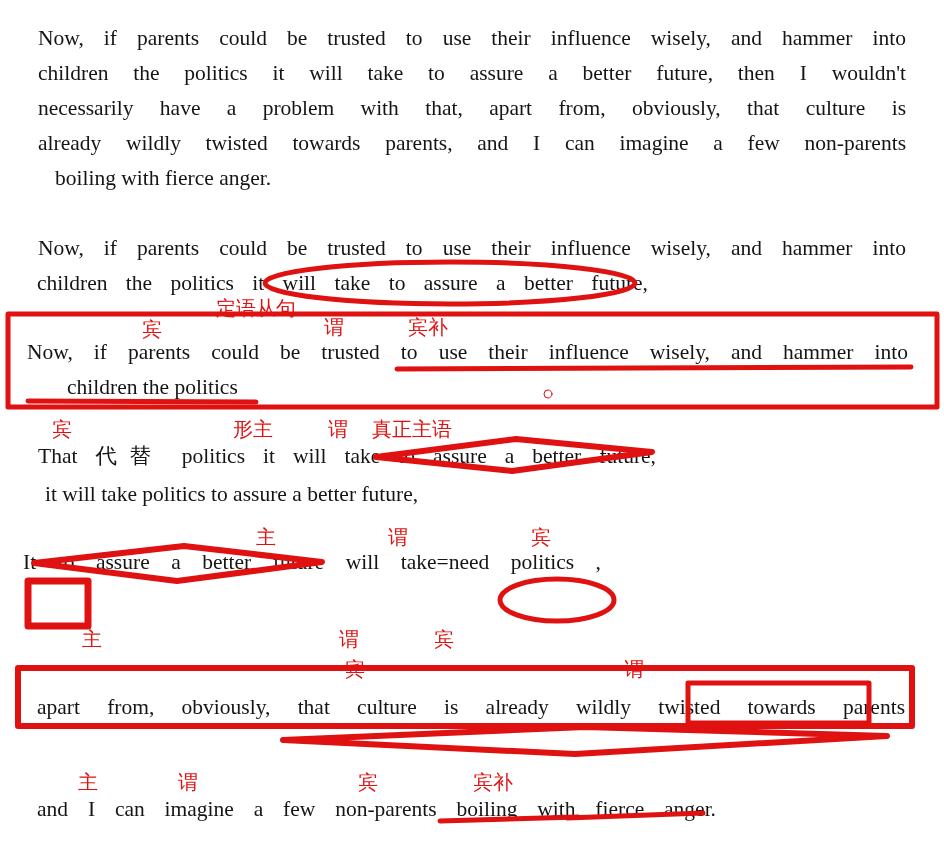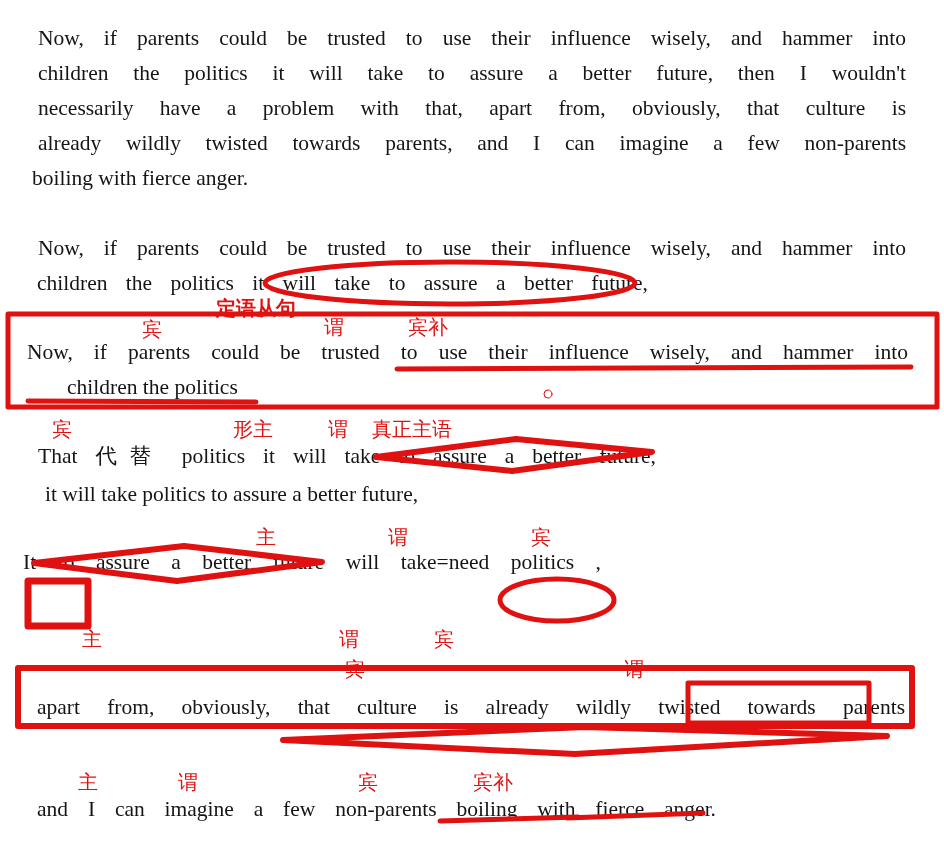--- a/index.html
+++ b/index.html
@@ -41,25 +41,25 @@
 </style>
 </head>
 <body>
 
 <div id="canvas">
 
   <div class="tl j" style="left:38px;top:26px;width:868px;">Now, if parents could be trusted to use their influence wisely, and hammer into</div>
   <div class="tl j" style="left:38px;top:61px;width:868px;">children the politics it will take to assure a better future, then I wouldn't</div>
   <div class="tl j" style="left:38px;top:131px;width:868px;">already wildly twisted towards parents, and I can imagine a few non-parents</div>
   <div class="tl j" style="left:38px;top:96px;width:868px;">necessarily have a problem with that, apart from, obviously, that culture is</div>
-  <div class="tl" style="left:32px;top:166px;">boiling with fierce anger.</div>
+  <div class="tl" style="left:55px;top:166px;">boiling with fierce anger.</div>
 
   <div class="tl j" style="left:38px;top:236px;width:868px;">Now, if parents could be trusted to use their influence wisely, and hammer into</div>
   <div class="tl j" style="left:37px;top:271px;width:611px;">children the politics it will take to assure a better future,</div>
-  <div class="zh" style="left:216px;top:298px;font-weight:bold;">定语从句</div>
+  <div class="zh" style="left:216px;top:298px;">定语从句</div>
 
   <div class="zh" style="left:142px;top:319px;">宾</div>
   <div class="zh" style="left:324px;top:317px;">谓</div>
   <div class="zh" style="left:408px;top:317px;">宾补</div>
   <div class="tl j" style="left:27px;top:340px;width:881px;">Now, if parents could be trusted to use their influence wisely, and hammer into</div>
   <div class="tl" style="left:27px;top:375px;margin-left:40px;">children the politics</div>
 
   <div class="zh" style="left:52px;top:419px;">宾</div>
   <div class="zh" style="left:233px;top:419px;">形主</div>
   <div class="zh" style="left:328px;top:419px;">谓</div>

